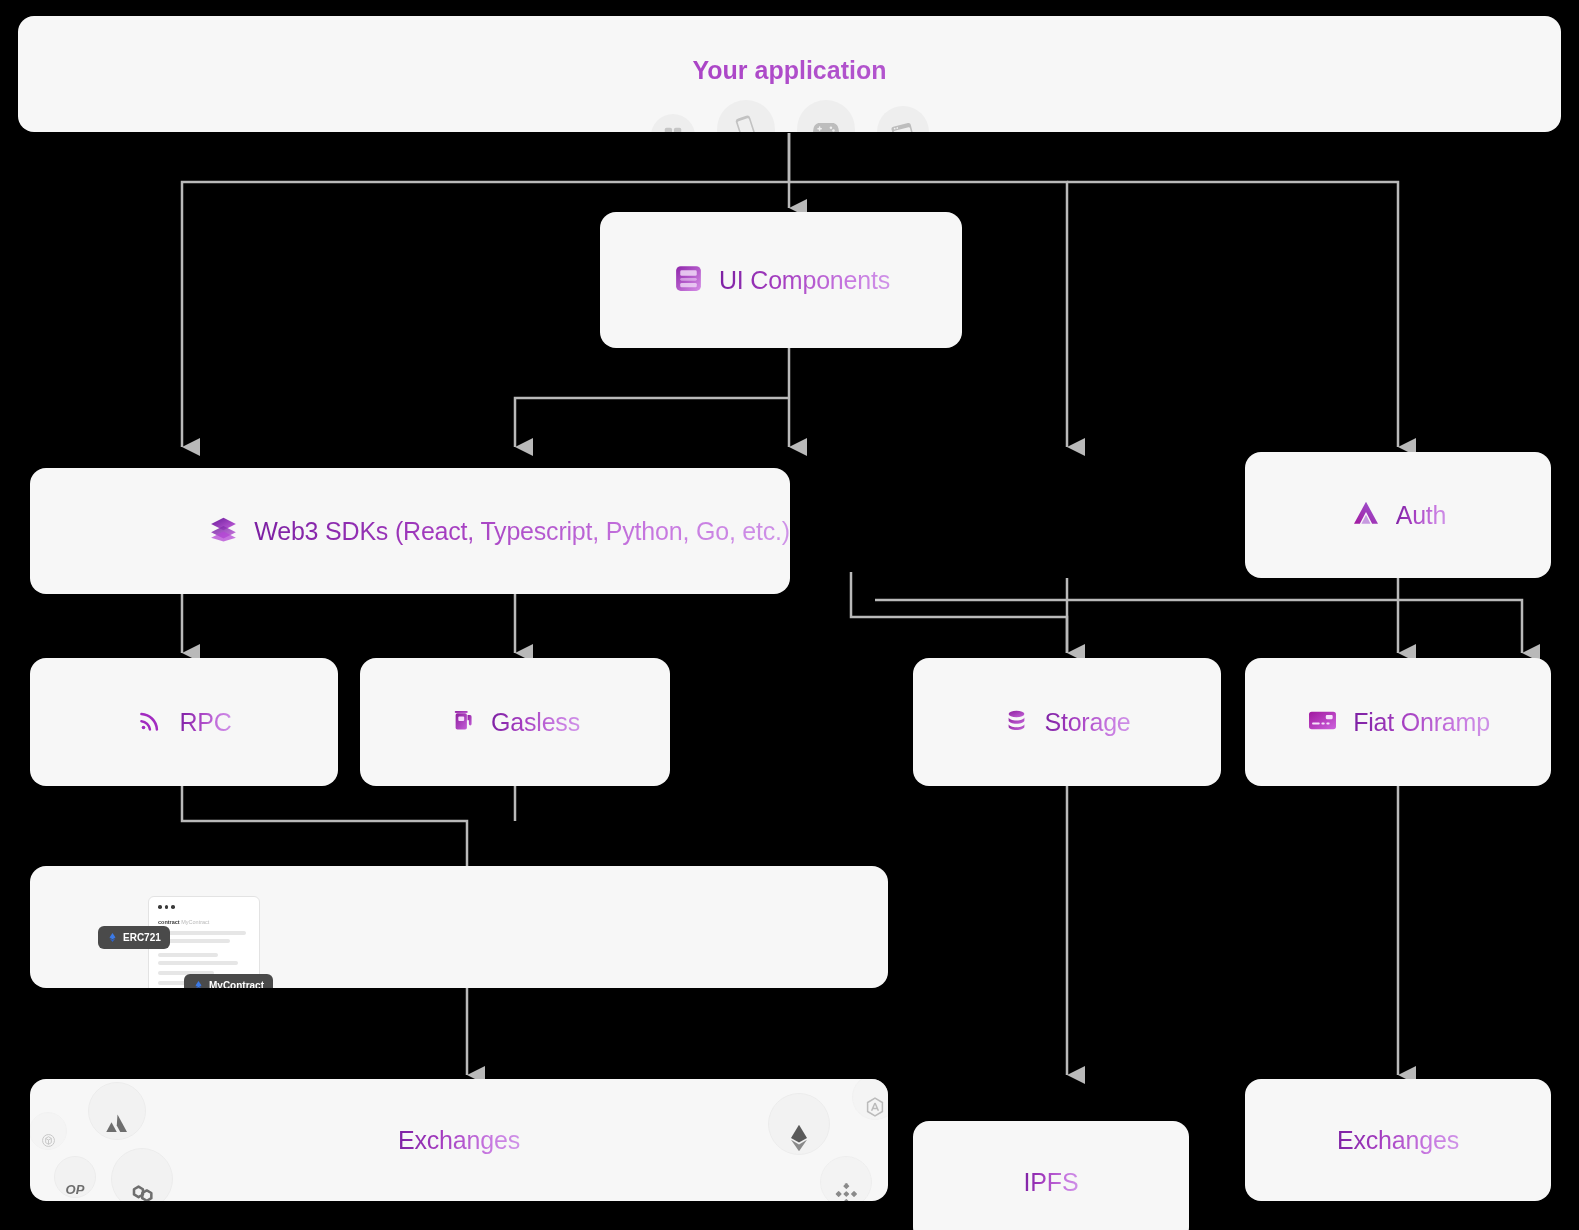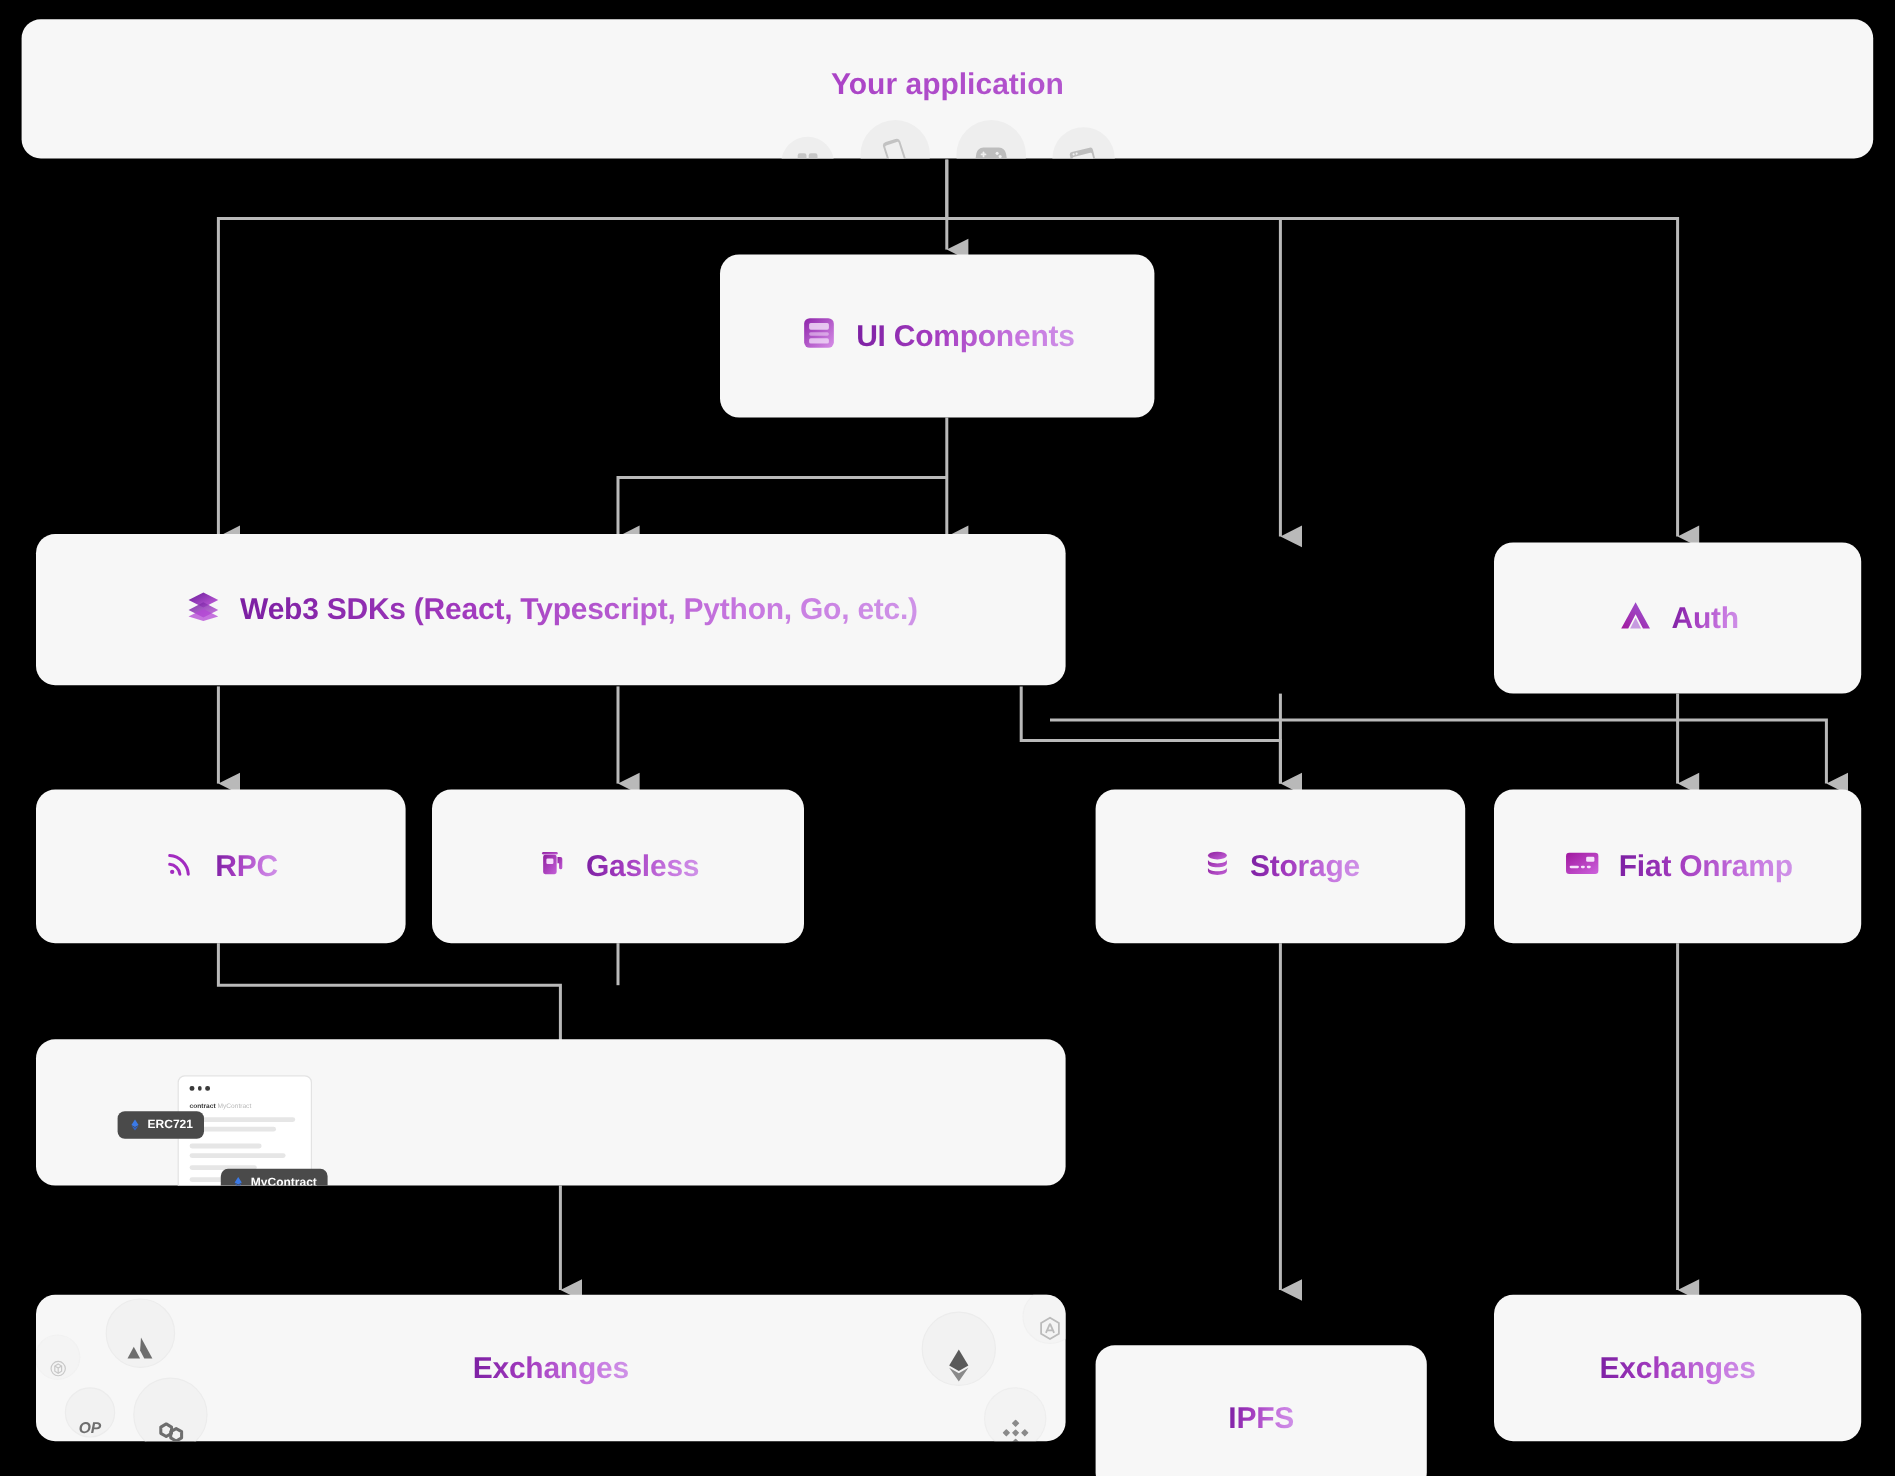--- a/index.html
+++ b/index.html
@@ -20,21 +20,21 @@
     background: #f7f7f7;
     border-radius: 16px;
     display: flex; align-items: center; justify-content: center;
     overflow: hidden;
   }
   .node-inner {
     display: flex; align-items: center; justify-content: center;
     gap: 14px;
   }
   .label {
-    font-weight: 700;
+    font-weight: 400;
     background: linear-gradient(100deg, #7b1fa2 0%, #a33bbf 35%, #c778e0 75%, #cf94e8 100%);
     -webkit-background-clip: text; background-clip: text;
     -webkit-text-fill-color: transparent; color: transparent;
     white-space: nowrap;
     letter-spacing: -0.2px;
   }
   .lbl-lg { font-size: 25px; }
 
   .ico { display: block; flex: 0 0 auto; }
 
@@ -182,21 +182,21 @@
           <rect x="3" y="3" width="18" height="18" rx="3.4" fill="url(#gUI)"></rect>
           <rect x="6" y="6" width="12" height="4" rx="1" fill="#f0d9f7" opacity="0.85"></rect>
           <rect x="6" y="11.6" width="12" height="2" rx="1" fill="#f0d9f7" opacity="0.55"></rect>
           <rect x="6" y="15.2" width="12" height="3.2" rx="1" fill="#f0d9f7" opacity="0.8"></rect>
         </svg>
       </span>
       <span class="label lbl-lg">UI Components</span>
     </div>
   </div>
 
-  <div class="node" style="left:30px; top:445px; width:858px; height:126px;">
+  <div class="node" style="left:30px; top:468px; width:760px; height:126px;justify-content:flex-end;">
     <div class="node-inner">
       <span class="ico">
         <svg width="33" height="33" viewBox="0 0 24 24">
           <defs>
               <linearGradient id="gLay" x1="0" y1="0" x2="1" y2="1">
             <stop offset="0" stop-color="#6a1b9a"></stop>
                 <stop offset="1" stop-color="#c964e0"></stop>
           </linearGradient>
             </defs>
           <path d="M12 3.4 21 8l-9 4.6L3 8z" fill="url(#gLay)"></path>

